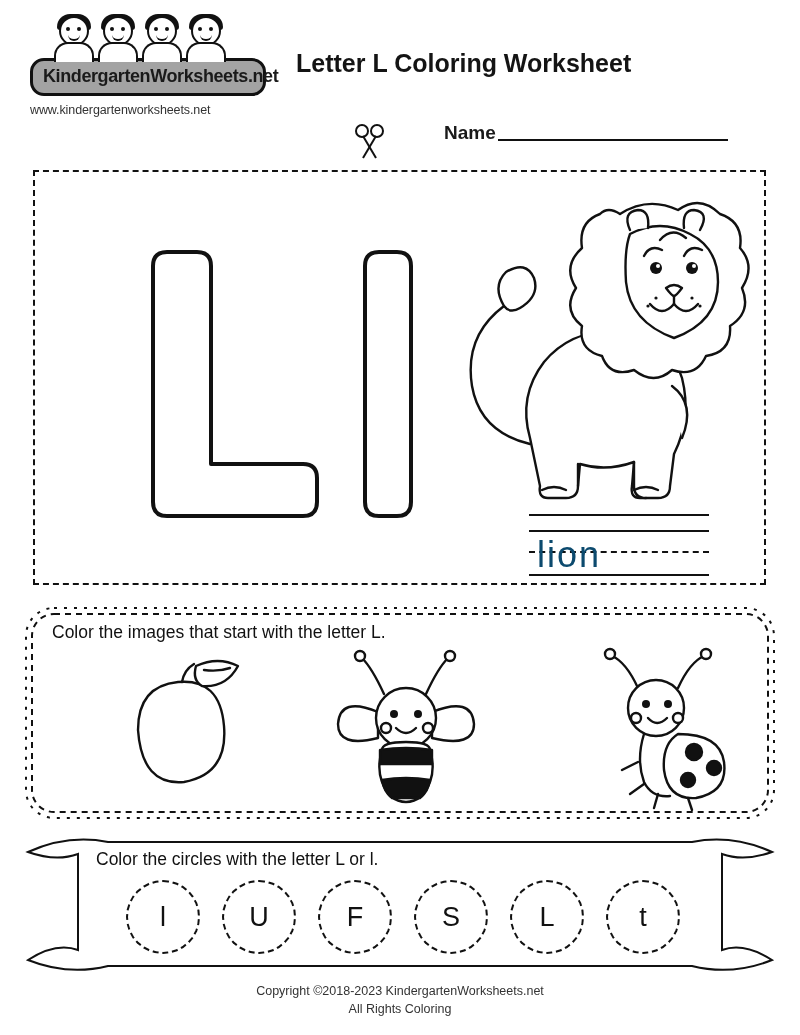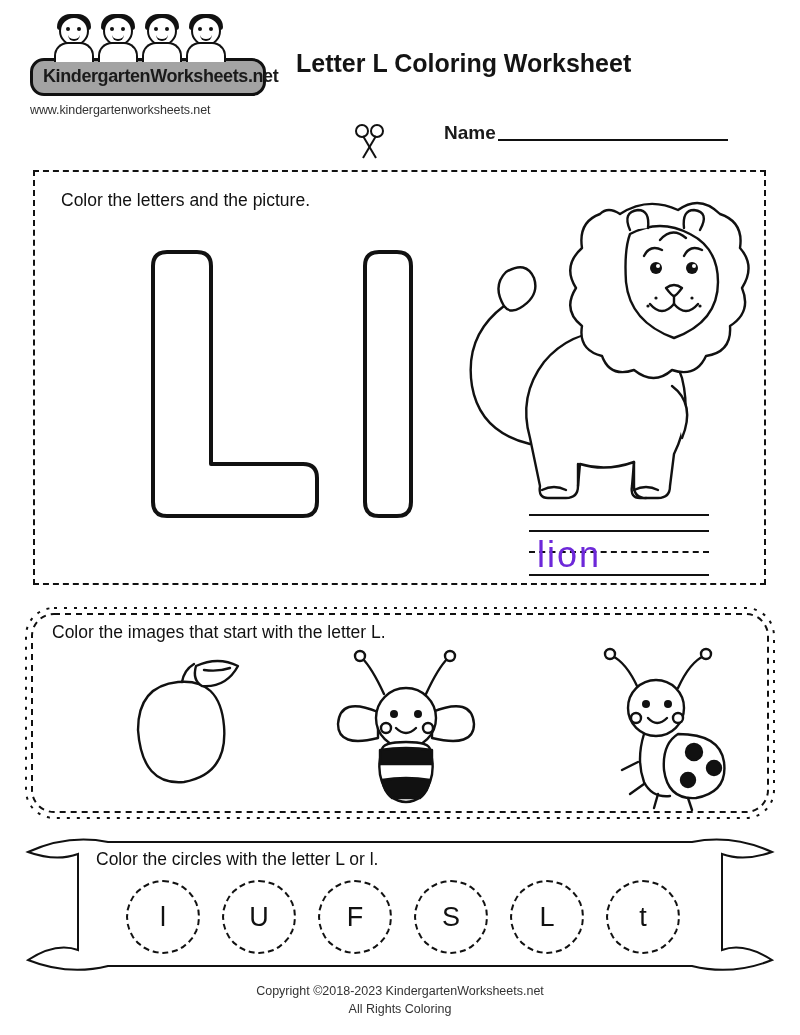--- a/index.html
+++ b/index.html
@@ -207,21 +207,21 @@
     border-top: 2px solid #111;
   }
   .wl-trace .l-top { top: 0; }
   .wl-trace .l-mid { top: 21px; border-top: 2px dashed #111; }
   .wl-trace .l-bot { top: 44px; }
   .trace-word {
     position: absolute;
     left: 8px;
     top: 4px;
     font-size: 36px;
-    color: #6d28d9;
+    color: #0c4a6e;
     font-family: "Liberation Sans", sans-serif;
     letter-spacing: 2px;
   }
 
   
   .section2 {
     position: absolute;
     left: 22px;
     top: 604px;
     width: 756px;
@@ -347,21 +347,20 @@
       <path d="M26 14 L13 36" fill="none" stroke="#111" stroke-width="2"></path>
     </svg>
   </div>
 
   <div class="name-row">
     <span>Name</span><span class="name-line"></span>
   </div>
 </div>
 
 <div class="section1">
-  <div class="s1-instr">Color the letters and the picture.</div>
 
   <div class="big-letters">
     <svg viewBox="0 0 350 330" width="350" height="330">
 
       <path d="M78 32 L78 268 Q78 282 92 282 L228 282 Q242 282 242 268 L242 244
                Q242 230 228 230 L136 230 L136 32 Q136 18 122 18 L92 18 Q78 18 78 32 Z" fill="#fff" stroke="#111" stroke-width="4" stroke-linejoin="round"></path>
 
       <path d="M290 32 L290 268 Q290 282 304 282 L322 282 Q336 282 336 268 L336 32
                Q336 18 322 18 L304 18 Q290 18 290 32 Z" fill="#fff" stroke="#111" stroke-width="4" stroke-linejoin="round"></path>
     </svg>

